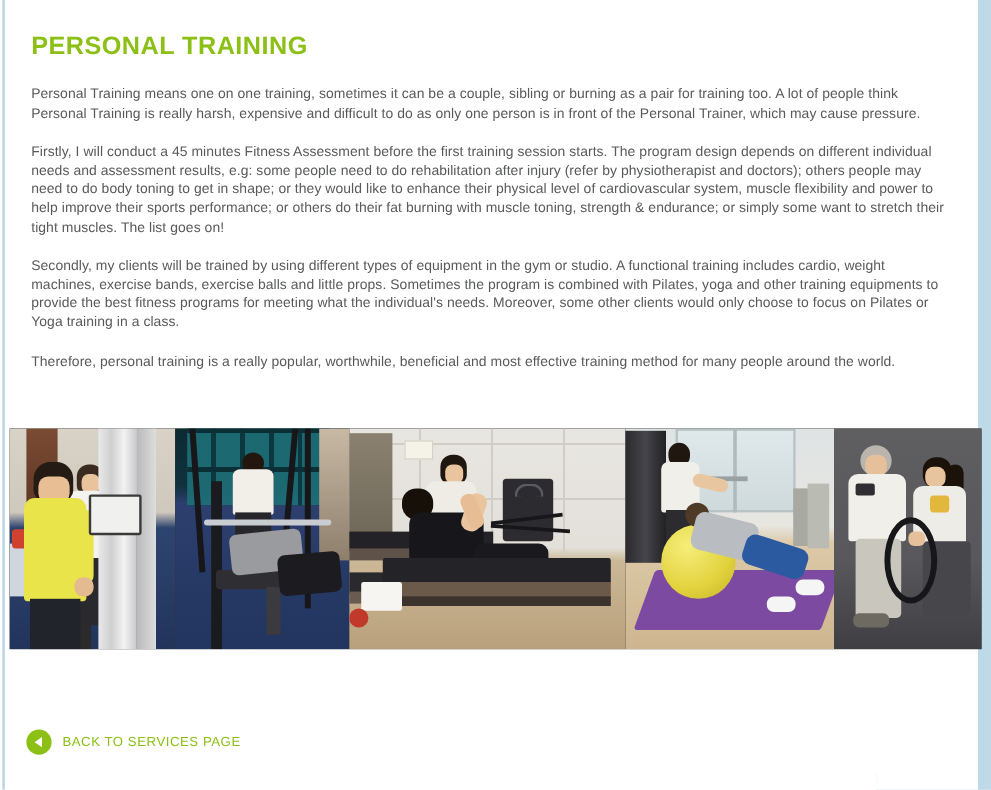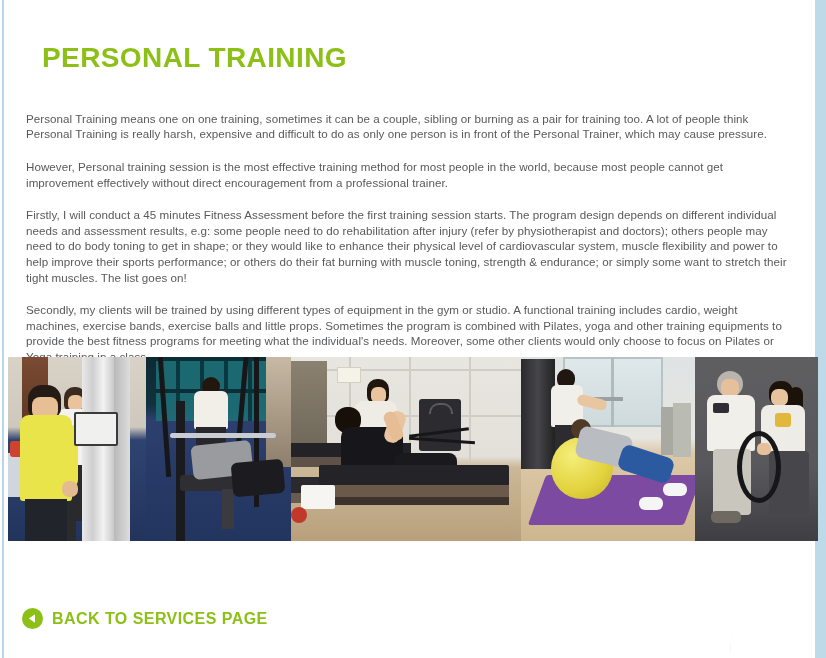--- a/index.html
+++ b/index.html
@@ -66,25 +66,25 @@
   #content {
     position: absolute;
     left: 0; top: 0;
     width: 815px;
     height: 658px;
     box-sizing: border-box;
     padding: 0 26px 0 26px;
   }
 
   h1.page-title {
-    font-size: 28px;
+    font-size: 21px;
     font-weight: bold;
     color: #8cc016;
     letter-spacing: 0.4px;
-    margin: 16px;
+    margin: 0;
     padding-top: 27px;
     line-height: 1.1;
   }
 
   p.body-para {
     font-size: 11.6px;
     line-height: 15.6px;
     color: #58595b;
     margin: 0;
     padding-top: 17px;
@@ -245,42 +245,41 @@
     height: 21px;
     border-radius: 50%;
     background: #8cc016;
     display: flex;
     align-items: center;
     justify-content: center;
     flex: 0 0 auto;
   }
   .back-icon svg { display: block; }
   .back-label {
-    font-size: 16px;
-    font-weight: bold;
+    font-size: 11px;
+    font-weight: normal;
     letter-spacing: 0.45px;
     color: #8cc016;
   }
 </style>
 </head>
 <body>
 
 <div id="page">
 
   <div class="edge-left"></div>
   <div class="edge-right"></div>
   <div class="corner-br"></div>
   <div class="corner-br-inner"></div>
 
   <div id="content">
 
     <h1 class="page-title">PERSONAL TRAINING</h1>
 
     <p class="body-para">Personal Training means one on one training, sometimes it can be a couple, sibling or burning as a pair for training too. A lot of people think Personal Training is really harsh, expensive and difficult to do as only one person is in front of the Personal Trainer, which may cause pressure.</p>
-    <p class="body-para">However, Personal training session is the most effective training method for most people in the world, because most people cannot get improvement effectively without direct encouragement from a professional trainer.</p>
     <p class="body-para">Firstly, I will conduct a 45 minutes Fitness Assessment before the first training session starts. The program design depends on different individual needs and assessment results, e.g: some people need to do rehabilitation after injury (refer by physiotherapist and doctors); others people may need to do body toning to get in shape; or they would like to enhance their physical level of cardiovascular system, muscle flexibility and power to help improve their sports performance; or others do their fat burning with muscle toning, strength &amp; endurance; or simply some want to stretch their tight muscles. The list goes on!</p>
     <p class="body-para">Secondly, my clients will be trained by using different types of equipment in the gym or studio. A functional training includes cardio, weight machines, exercise bands, exercise balls and little props. Sometimes the program is combined with Pilates, yoga and other training equipments to provide the best fitness programs for meeting what the individual's needs.  Moreover, some other clients would only choose to focus on Pilates or Yoga training in a class.</p>
     <p class="body-para">Therefore, personal training is a really popular, worthwhile, beneficial and most effective training method for many people around the world.</p>
 
   </div>
 
   <div class="photo-strip">
 
     <div class="photo ph1">
       <div class="scene">

